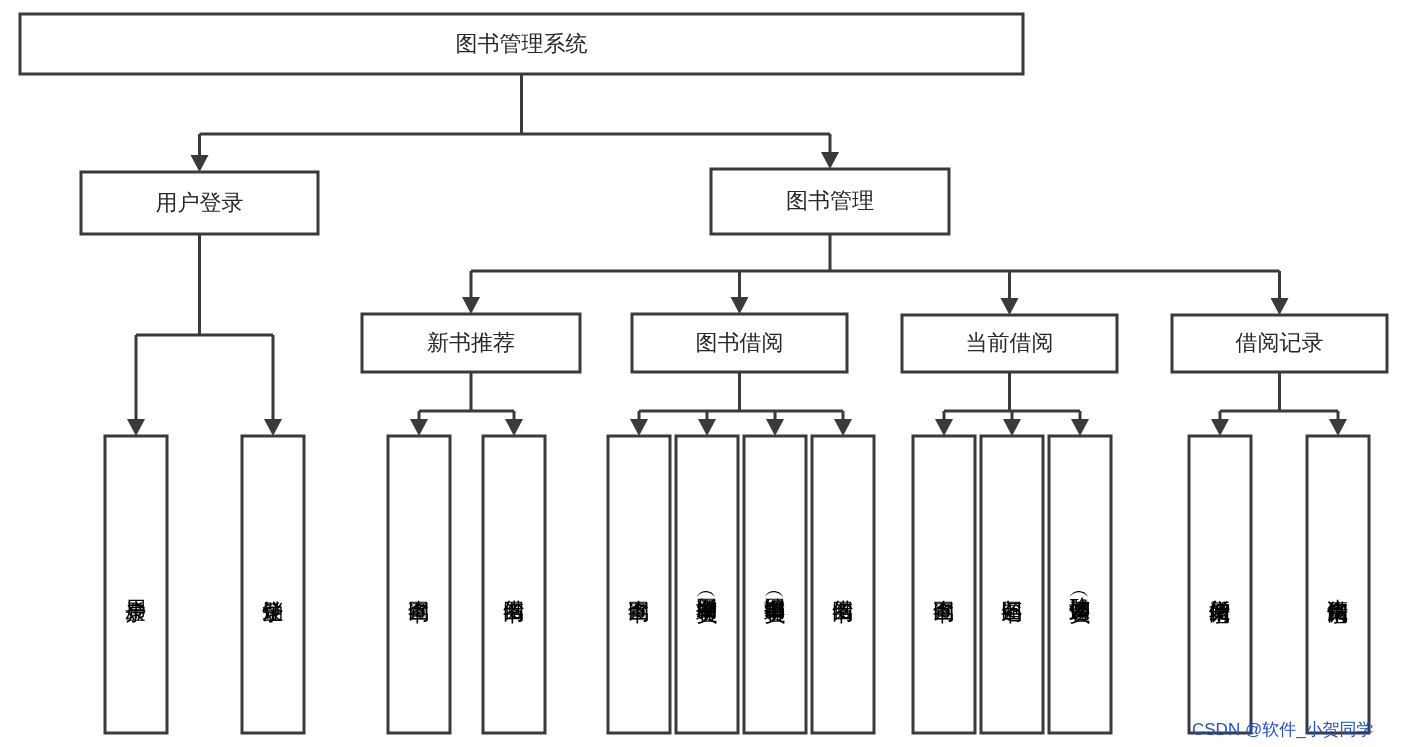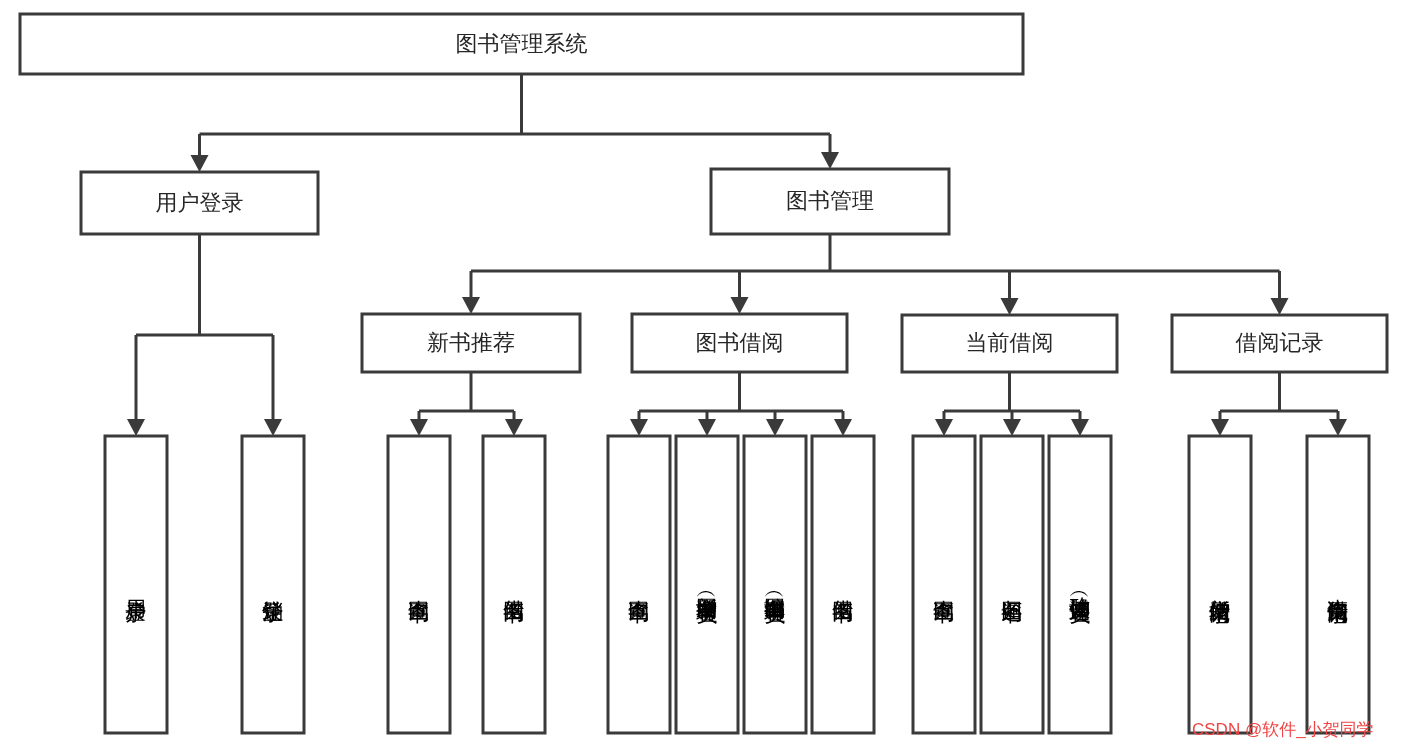--- a/index.html
+++ b/index.html
@@ -26,21 +26,21 @@
     letter-spacing:1px;
     display:flex;align-items:center;justify-content:center;
     width:100%;height:100%;
     white-space:nowrap;
     user-select:none;
   }
   .leaf-text-wrap{position:absolute;display:flex;align-items:center;justify-content:center;overflow:hidden;}
   .watermark{
     position:absolute;
     font-family:"Liberation Sans","DejaVu Sans",sans-serif;
-    font-size:17px;color:#ef4444;white-space:nowrap;
+    font-size:17px;color:#1d4ed8;white-space:nowrap;
     user-select:none;pointer-events:none;
   }
 </style>
 </head>
 <body>
 
 <div id="diagram-root">
   <svg id="chart-svg" viewBox="0 0 1405 747" xmlns="http://www.w3.org/2000/svg">
     <g id="connector-layer">
         <line x1="521.5" y1="74" x2="521.5" y2="134" class="connector"></line>

